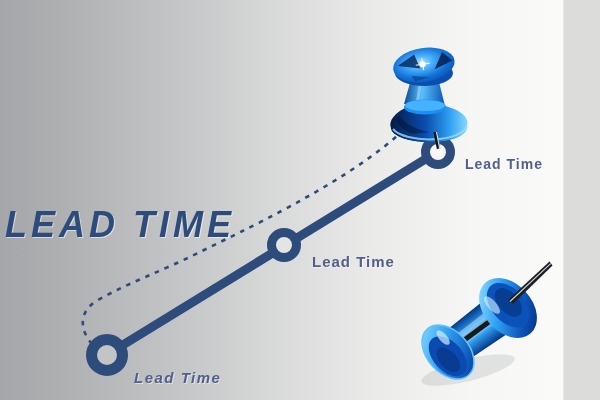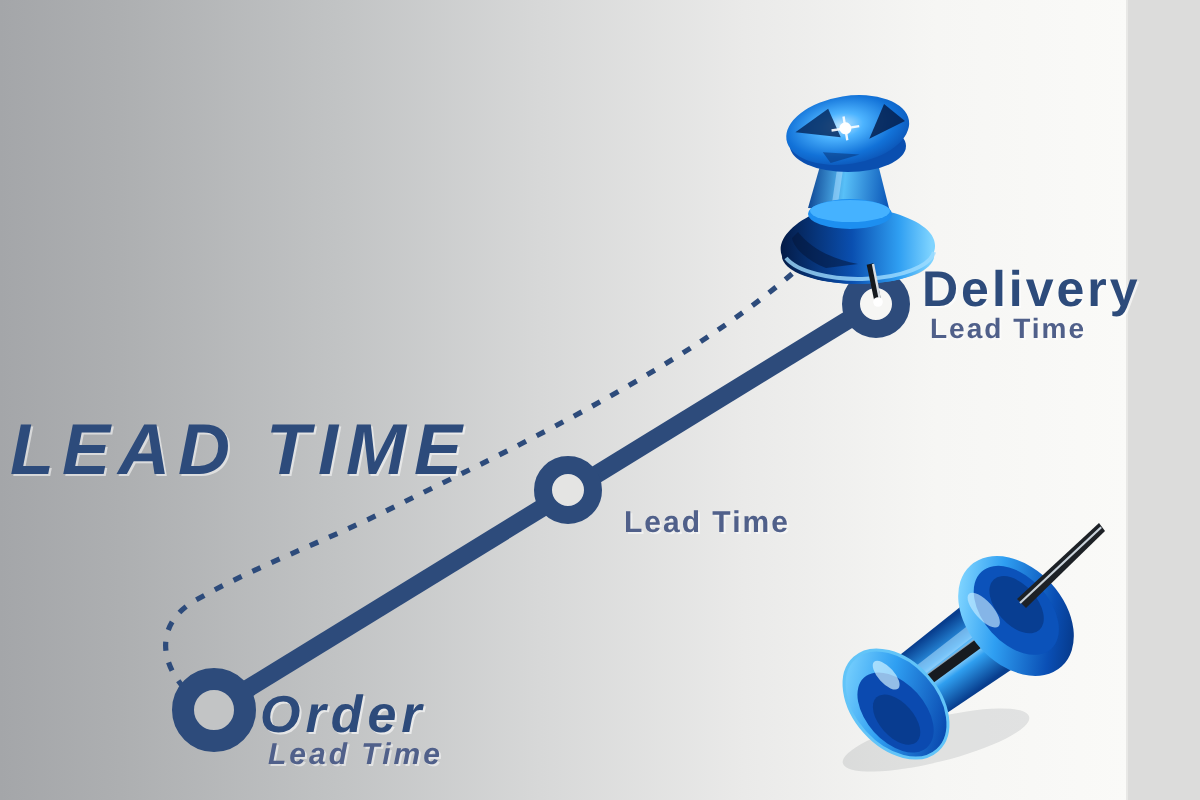--- a/index.html
+++ b/index.html
@@ -43,26 +43,24 @@
 
     <line x1="113" y1="351" x2="437" y2="152" stroke="#2d4b7b" stroke-width="9"></line>
 
     <circle cx="107" cy="355" r="15.5" fill="#c2c4c5" stroke="#2d4b7b" stroke-width="11"></circle>
     <circle cx="284" cy="245" r="12.5" fill="#e4e4e3" stroke="#2d4b7b" stroke-width="9"></circle>
     <circle cx="438" cy="152" r="12.5" fill="#f6f6f4" stroke="#2d4b7b" stroke-width="9"></circle>
   </svg>
 
   <div class="abs navy title2">LEAD TIME</div>
 
-  <div class="abs m-name order-name">Order</div>
   <div class="abs m-sub order-sub">Lead Time</div>
 
   <div class="abs m-sub production-sub">Lead Time</div>
 
-  <div class="abs m-name delivery-name">Delivery</div>
   <div class="abs m-sub delivery-sub">Lead Time</div>
 
   <svg class="pin-upright" width="105" height="130" viewBox="0 0 105 130">
     <defs>
       <radialGradient id="paHead" cx="45%" cy="42%" r="65%">
         <stop offset="0%" stop-color="#bfe6ff"></stop>
           <stop offset="28%" stop-color="#4db4ff"></stop>
         <stop offset="68%" stop-color="#1272d8"></stop>
           <stop offset="100%" stop-color="#0a4fb0"></stop>
       </radialGradient>

